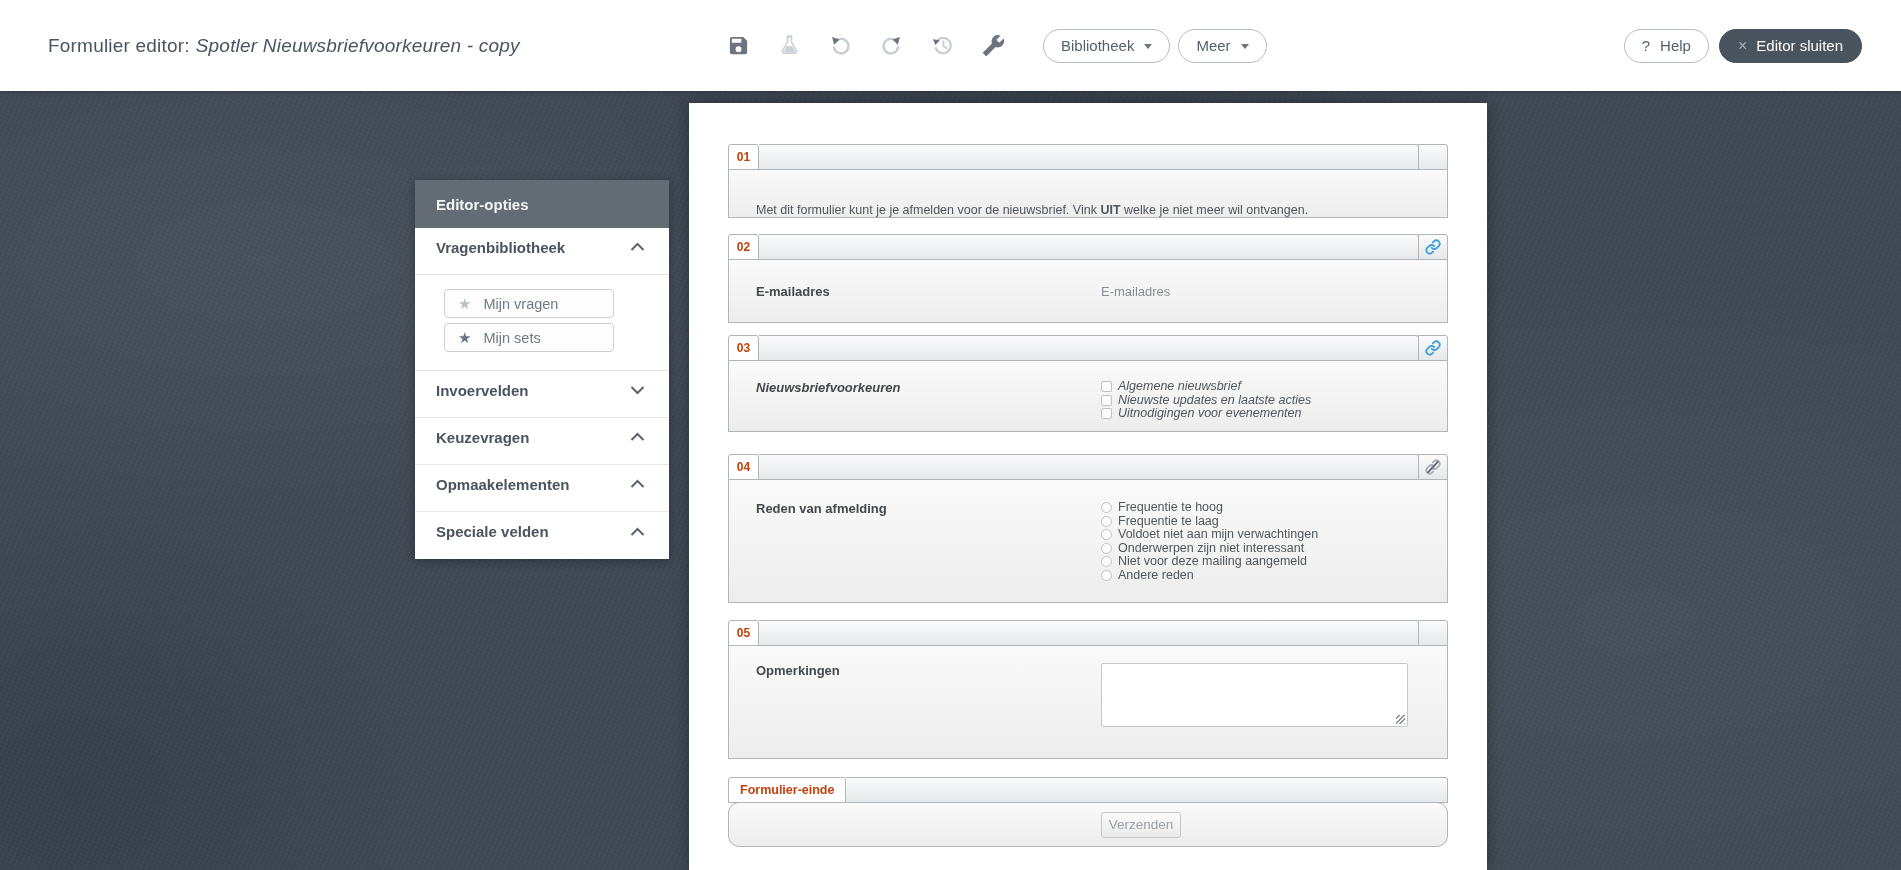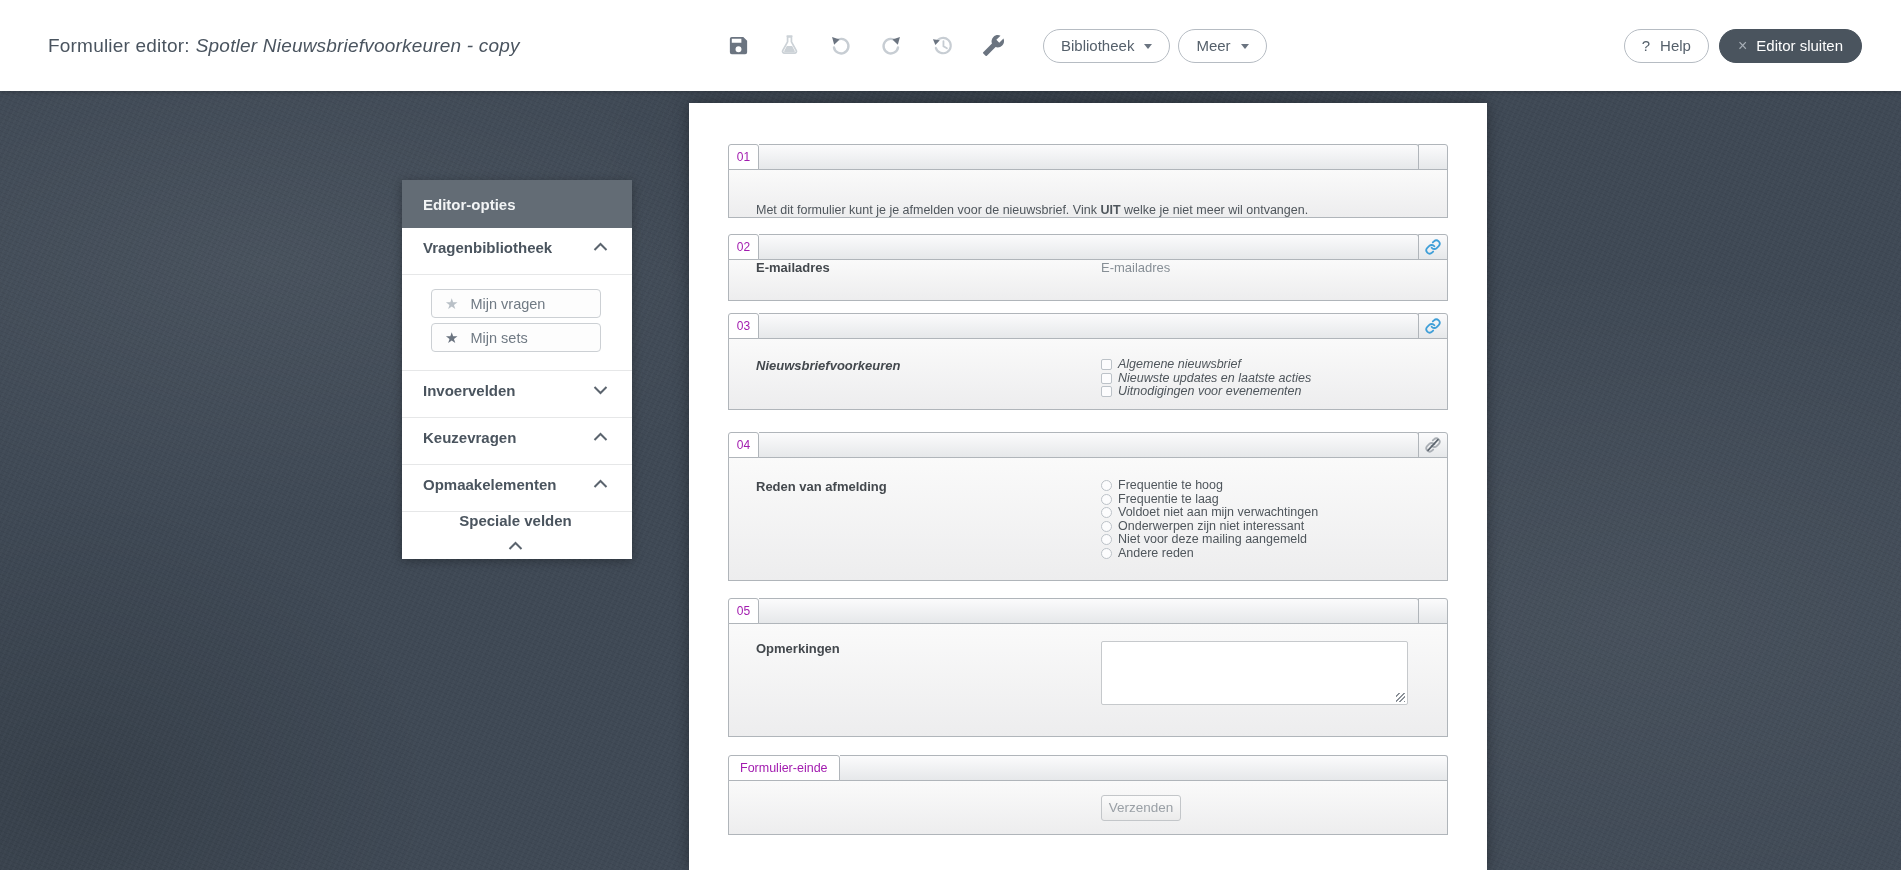--- a/index.html
+++ b/index.html
@@ -46,57 +46,57 @@
 
   
   .canvas { position:absolute; left:689px; top:12px; width:798px; bottom:0;
     background:#ffffff; box-shadow:0 0 14px rgba(0,0,0,.35);
     padding:41px 39px 0 39px; }
 
   .block { margin-bottom:16px; }
   .block-header { display:flex; height:26px; cursor:move; }
   .num-tab { width:31px; background:#ffffff; border:1px solid #b0b5ba;
     border-radius:3px 3px 0 0; display:flex; align-items:center; justify-content:center;
-    font-size:12px; font-weight:normal; color:#a21caf; }
+    font-size:12px; font-weight:bold; color:#c2410c; }
   .end-tab { width:auto; padding:0 11px; font-size:12.5px; }
   .strip { flex:1; background:linear-gradient(#fbfbfc,#e6e8ea); border:1px solid #b0b5ba;
     border-left:none; border-radius:0 3px 0 0; }
   .side-box { width:30px; background:linear-gradient(#fbfbfc,#e6e8ea);
     border:1px solid #b0b5ba; border-left:1px solid #b0b5ba; margin-left:-1px;
     border-radius:0 3px 0 0; display:flex; align-items:center; justify-content:center; cursor:pointer; }
   .side-box svg { width:16px; height:16px; }
 
   .block-body { border:1px solid #b0b5ba; margin-top:-1px;
     background:linear-gradient(#fafafa,#ededee); padding-left:27px; padding-right:20px;
     font-size:12.5px; color:#4f565c; }
   .b1 { height:49px; display:flex; align-items:flex-end; }
-  .b2 { height:42px; display:flex; }
+  .b2 { height:64px; display:flex; align-items:center; }
   .b3 { height:72px; padding-top:19px; display:flex;font-style:italic; }
   .b4 { height:124px; padding-top:21px; display:flex; }
   .b5 { height:114px; padding-top:17px; display:flex; }
-  .b6 { height:55px; display:flex; align-items:center; }
+  .b6 { height:45px; display:flex; align-items:center;border-radius:11px; }
 
   .f-label { width:345px; font-weight:bold; font-size:13px; color:#43484d; flex:none; }
   .f-value { color:#878f96; font-size:13px; }
   .opt-row { display:flex; align-items:center; height:13.5px; margin-bottom:0; }
   .opt-row span.opt-text { font-size:12.5px; color:#4f565c; line-height:13px; }
   .cb { width:11px; height:11px; border:1px solid #bcc2c8; background:#fcfcfd;
     border-radius:2px; margin-right:6px; flex:none; cursor:pointer; }
   .rb { border-radius:50%; }
   .comments-area { width:307px; height:64px; background:#ffffff;
     border:1px solid #c6c9cc; border-radius:2px; position:relative; cursor:text; }
   .resize-grip { position:absolute; right:2px; bottom:2px; width:9px; height:9px;
     background:repeating-linear-gradient(135deg, rgba(0,0,0,0) 0 2px, #8a9097 2px 3.2px); }
   .submit-btn { margin-left:345px; width:80px; height:26px;
     background:linear-gradient(#fbfbfb,#ebebeb); border:1px solid #c3c6c9; border-radius:3px;
     color:#9aa0a6; font-size:13.5px; display:flex; align-items:center; justify-content:center;
     cursor:pointer; }
 
   
-  .sidebar { position:absolute; left:402px; top:89px; width:230px;
+  .sidebar { position:absolute; left:415px; top:89px; width:254px;
     box-shadow:0 2px 10px rgba(0,0,0,.3); }
   .sidebar-header { height:48px; background:#636c75; display:flex; align-items:center;
     padding-left:21px; color:#f2f4f5; font-weight:bold; font-size:15px; }
   .sidebar-body { background:#ffffff; }
   .side-row { height:47px; display:flex; align-items:center; justify-content:space-between;
     padding:0 24px 8px 21px; border-bottom:1px solid #e6e7e8; cursor:pointer; }
   .side-row .s-label { font-weight:bold; font-size:15px; color:#4a545e; }
   .side-row svg { width:15px; height:10px; }
   .lib-zone { padding:9px 0 13px 0; border-bottom:1px solid #e6e7e8; }
   .lib-btn { margin:5px 0 5px 29px; width:170px; height:29px; border:1px solid #ccd0d4;
@@ -348,21 +348,21 @@
           </svg>
       </div>
 
       <div class="side-row">
         <span class="s-label">Opmaakelementen</span>
         <svg viewBox="0 0 15 10">
             <path d="M1.5 8L7.5 2L13.5 8" stroke="#5b646e" stroke-width="2" fill="none"></path>
           </svg>
       </div>
 
-      <div class="side-row" style="border-bottom:none;flex-direction:column;">
+      <div class="side-row" style="border-bottom:none;">
         <span class="s-label">Speciale velden</span>
         <svg viewBox="0 0 15 10">
             <path d="M1.5 8L7.5 2L13.5 8" stroke="#5b646e" stroke-width="2" fill="none"></path>
           </svg>
       </div>
 
     </div>
   </div>
 
 </div>

